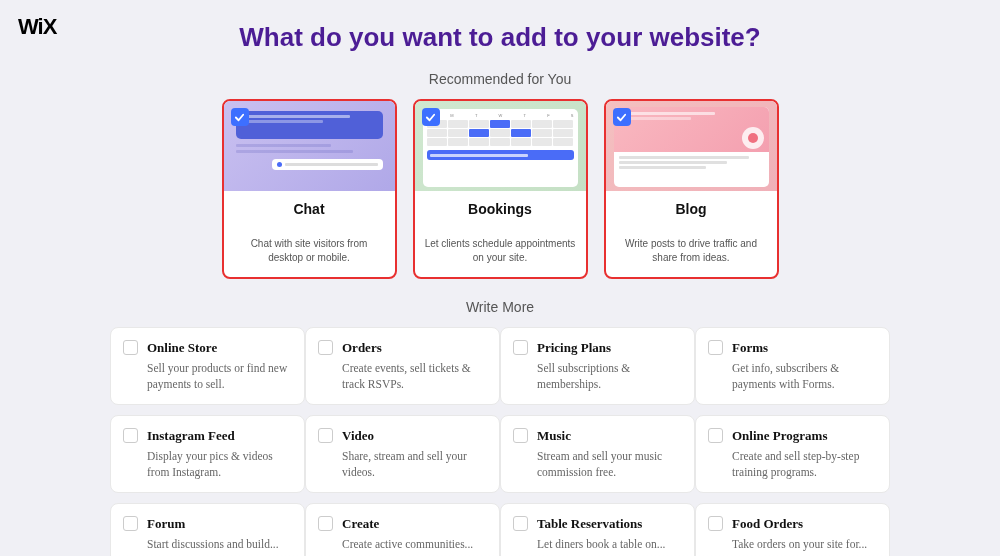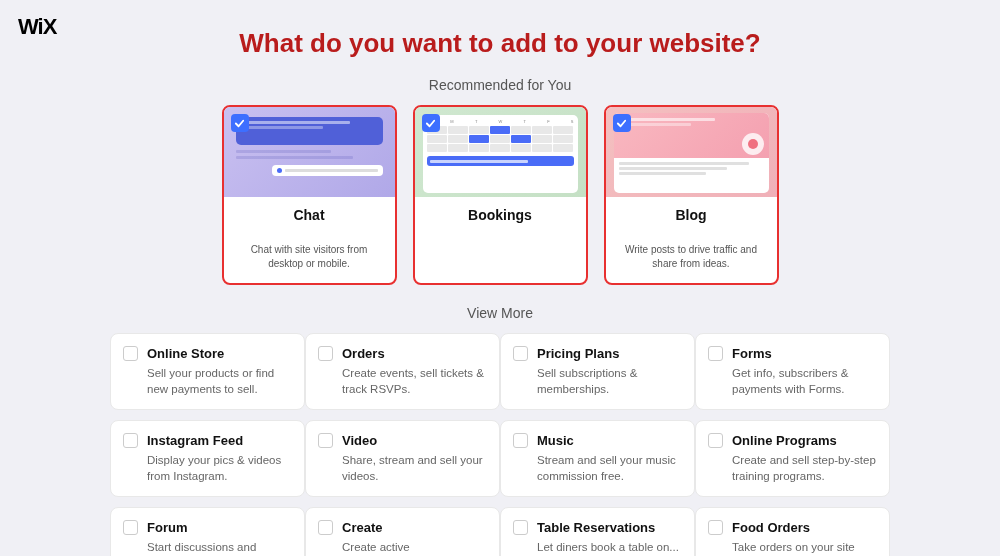--- a/index.html
+++ b/index.html
@@ -24,22 +24,22 @@
       top: 14px;
       left: 18px;
       font-size: 22px;
       font-weight: 900;
       color: #000;
       letter-spacing: -1px;
     }
     .main-title {
       font-size: 26px;
       font-weight: 700;
-      color: #b91c1c;
-      margin-top: 10px;
+      color: #4c1d95;
+      margin-top: 4px;
       margin-bottom: 18px;
       text-align: left;
     }
     .section-label {
       font-size: 14px;
       color: #555;
       margin-bottom: 12px;
       text-align: left;
     }
     .recommended-row {
@@ -137,20 +137,21 @@
       margin-bottom: 12px;
       text-align: center;
     }
     .grid-section {
       width: 780px;
     }
     .grid-row {
       display: flex;
       gap: 0;
       margin-bottom: 10px;
+      font-family: Liberation Serif, serif;
     }
     .grid-card {
       flex: 1;
       background: #fff;
       border-radius: 8px;
       border: 1px solid #e8e8e8;
       padding: 12px 12px 12px 36px;
       position: relative;
       cursor: pointer;
       min-height: 72px;
@@ -275,20 +276,21 @@
             <div style="height:8px;background:#e8e8e8;border-radius:1px;"></div>
             <div style="height:8px;background:#e8e8e8;border-radius:1px;"></div>
           </div>
           <div style="margin-top:4px;background:#4a6cf7;border-radius:3px;height:10px;display:flex;align-items:center;padding:0 3px;">
             <div style="height:3px;background:rgba(255,255,255,0.7);border-radius:1px;width:70%;"></div>
           </div>
         </div>
       </div>
       <div class="rec-card-body">
         <div class="rec-card-title">Bookings</div>
+        <div class="rec-card-desc">Let clients schedule appointments on your site.</div>
       </div>
     </div>
 
     <div class="rec-card">
       <div class="rec-card-img blog-bg">
         <div class="check-badge">
           <svg viewBox="0 0 12 12" fill="none">
             <polyline points="2,6 5,9 10,3" stroke="white" stroke-width="2" stroke-linecap="round" stroke-linejoin="round"></polyline>
           </svg>
         </div>
@@ -310,21 +312,21 @@
         </div>
       </div>
       <div class="rec-card-body">
         <div class="rec-card-title">Blog</div>
         <div class="rec-card-desc">Write posts to drive traffic and share from ideas.</div>
       </div>
     </div>
 
   </div>
 
-  <div class="view-more-label">View More</div>
+  <div class="view-more-label">Write More</div>
 
   <div class="grid-section">
 
     <div class="grid-row">
       <div class="grid-card">
         <div class="grid-card-checkbox"></div>
         <div class="grid-card-title">Online Store</div>
         <div class="grid-card-desc">Sell your products or find new payments to sell.</div>
       </div>
       <div class="grid-card">

